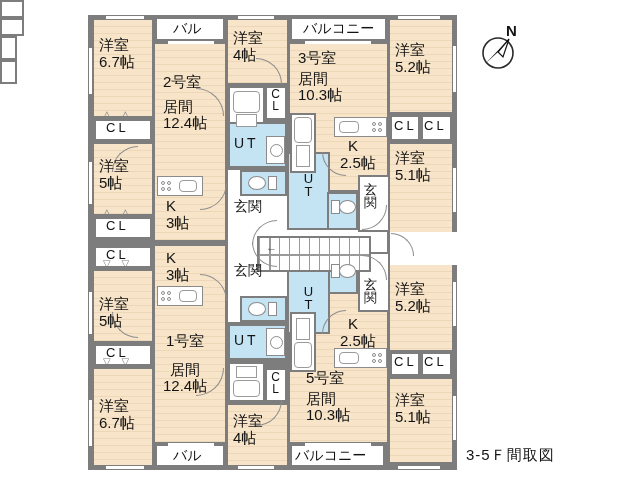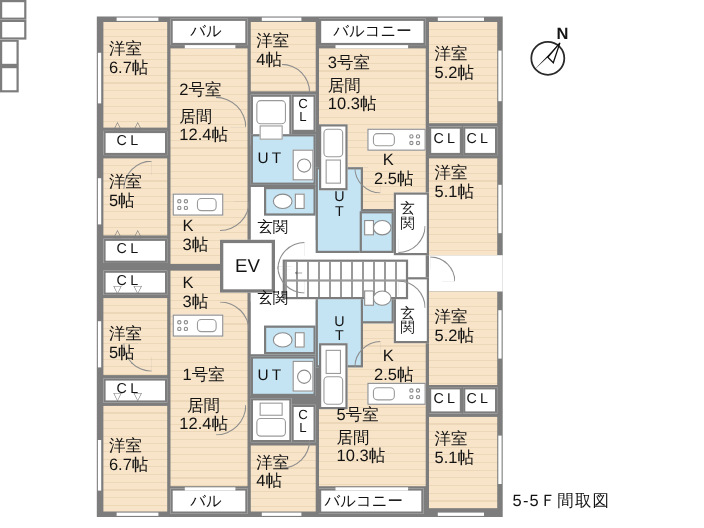--- a/index.html
+++ b/index.html
@@ -105,23 +105,20 @@
 
   <div class="abs floor" style="left:390px;top:20px;width:62px;height:92px;"></div>
   <div class="abs wbox" style="left:390px;top:115px;width:30px;height:26px;"></div>
   <div class="abs wbox" style="left:421px;top:115px;width:31px;height:26px;"></div>
   <div class="abs floor" style="left:390px;top:144px;width:62px;height:88px;"></div>
   <div class="abs floor" style="left:390px;top:265px;width:62px;height:85px;"></div>
   <div class="abs wbox" style="left:390px;top:352px;width:30px;height:24px;"></div>
   <div class="abs wbox" style="left:421px;top:352px;width:31px;height:24px;"></div>
   <div class="abs floor" style="left:390px;top:379px;width:62px;height:83px;"></div>
 
-  <div class="evbox" style="left:200px;top:218px;width:50px;height:48px;">
-    <span>EV</span>
-  </div>
   <div class="stairs" style="left:257px;top:236px;width:114px;height:36px;">
     <div class="mid"></div>
   </div>
   <span class="stair-arrow" style="left:266px;top:242px;">←</span>
   <span class="stair-arrow" style="left:340px;top:260px;">→</span>
 
   <div class="tub" style="left:233px;top:91px;width:27px;height:22px;"></div>
   <div class="pillow" style="left:236px;top:114px;width:21px;height:13px;"></div>
   <div class="tub" style="left:233px;top:380px;width:27px;height:17px;"></div>
   <div class="pillow" style="left:236px;top:366px;width:21px;height:12px;"></div>
@@ -330,14 +327,14 @@
       <div><span>5.1帖</span></div>
     </div>
 
   <span class="north" style="left:506px;top:22px;">N</span>
   <svg class="abs" style="left:478px;top:30px;" width="44" height="44" viewBox="0 0 44 44">
     <circle cx="20" cy="23" r="15" fill="#ffffff" stroke="#2a2a2a" stroke-width="1.6"></circle>
     <polygon points="31,9 7,34 20,22" fill="#111111"></polygon>
     <polygon points="31,9 20,22 25,27" fill="#ffffff" stroke="#111111" stroke-width="1.2"></polygon>
   </svg>
 
-  <div class="title" style="left:466px;top:446px;">5-5Ｆ間取図</div>
+  <div class="title" style="left:466px;top:446px;">3-5Ｆ間取図</div>
 </div>
 
 </body></html>

